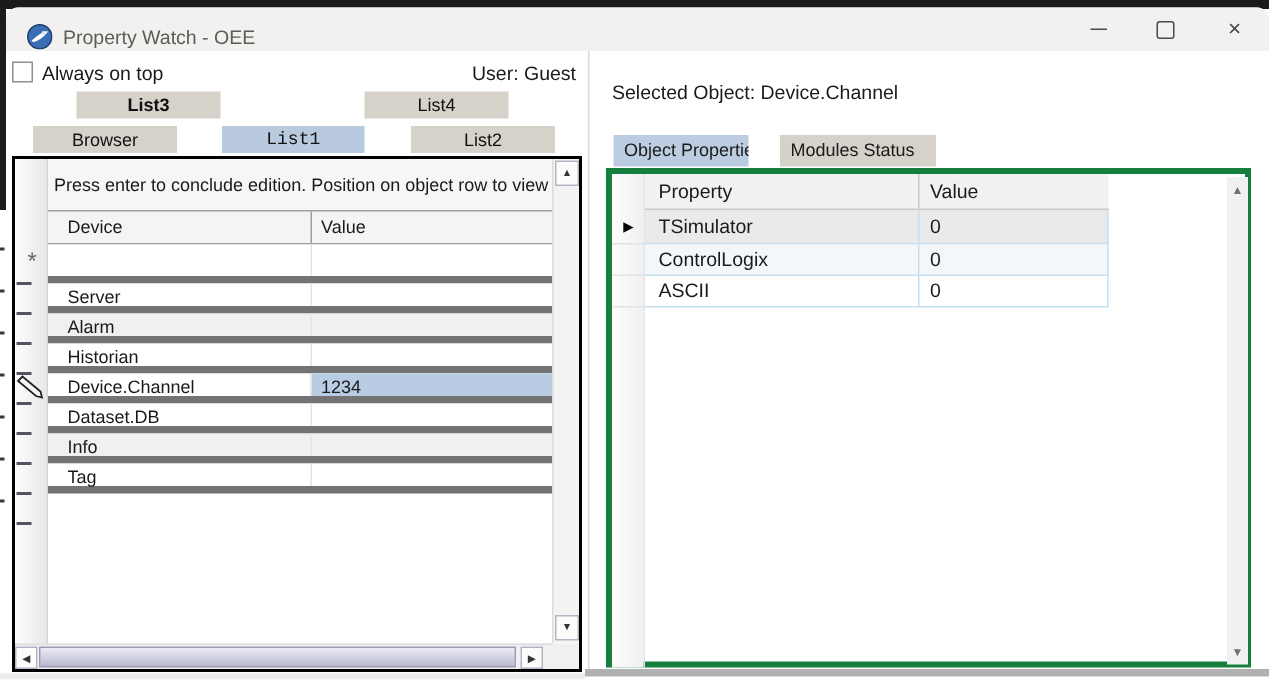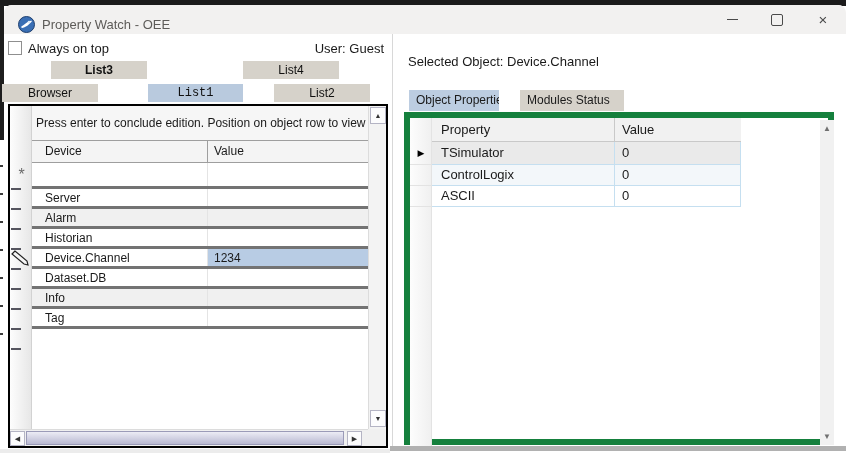--- a/index.html
+++ b/index.html
@@ -23,36 +23,36 @@
   .glyph-close{font-size:15px;color:#4a4a4a;line-height:1;}
 
   
   .chk{left:8px;top:41px;width:14px;height:14px;background:#fff;border:1px solid #8f8f8f;}
   .lbl-aot{left:28px;top:41px;font-size:13px;}
   .lbl-user{left:284px;top:41px;width:100px;text-align:right;font-size:13px;}
   .btn{height:18px;background:#d6d2ca;font-size:12px;text-align:center;line-height:18px;color:#111;}
   .btn.sel{background:#b9cade;}
   #btn-list3{left:51px;top:61px;width:96px;font-weight:bold;}
   #btn-list4{left:243px;top:61px;width:96px;}
-  #btn-browser{left:2px;top:84px;width:96px;}
+  #btn-browser{left:22px;top:84px;width:96px;}
   #btn-list1{left:148px;top:84px;width:95px;font-family:Liberation Mono, monospace;}
   #btn-list2{left:274px;top:84px;width:96px;}
 
   
   .lgrid{left:8px;top:104px;width:380px;height:344px;border:2px solid #000;background:#fff;}
   .lg{position:absolute;box-sizing:border-box;}
   .rowhdr-strip{left:0;top:0;width:22px;height:323px;
      background:linear-gradient(to right,#fdfdfd,#e7e7e7);border-right:1px solid #d2d2d2;}
   .caption-cell{left:22px;top:0;width:336px;height:34px;background:#f6f6f6;
      font-size:12px;line-height:34px;padding-left:4px;white-space:nowrap;overflow:hidden;}
   .lhdr{left:22px;top:34px;width:336px;height:23px;background:#f4f4f4;
      border-top:1px solid #9e9e9e;border-bottom:1px solid #9e9e9e;}
   .lhdr .c1{position:absolute;left:3px;top:0;width:172px;line-height:21px;font-size:12px;padding-left:10px;}
   .lhdr .c2{position:absolute;left:175px;top:0;width:160px;line-height:21px;font-size:12px;padding-left:6px;border-left:1px solid #9e9e9e;}
-  .lrow{left:22px;width:336px;height:20px;background:#fff;border-bottom:3px solid #737373;}
+  .lrow{left:22px;width:336px;height:20px;background:#fff;border-bottom:5px solid #737373;}
   .lrow.alt{background:#f0f0f0;}
   .lrow .oc{position:absolute;left:0;top:0;width:175px;height:100%;font-size:12px;line-height:19px;padding-left:13px;box-sizing:border-box;}
   .lrow .vc{position:absolute;left:175px;top:0;width:161px;height:100%;font-size:12px;line-height:19px;padding-left:6px;box-sizing:border-box;border-left:1px solid #e4e4e4;}
   .lrow .vc.selcell{background:#b8cce4;}
   .dash{left:1px;width:10px;height:2px;background:#55555f;}
   .newrow-star{left:3px;top:60px;width:17px;text-align:center;font-size:16px;color:#6a6a6a;}
   .pencil{left:1px;top:143px;width:20px;height:18px;}
   
   .vscroll{left:358px;top:0;width:18px;height:323px;background:#f3f3f3;border-left:1px solid #dcdcdc;}
   .sbtn{position:absolute;background:#fcfcfd;border:1px solid #b4b4c4;display:flex;align-items:center;justify-content:center;
@@ -64,21 +64,21 @@
 
   
   .pdiv{left:392px;top:34px;width:1px;height:414px;background:#d8d8d8;}
 
   
   .sel-obj{left:408px;top:54px;font-size:13px;}
   .tab{top:90px;height:21px;font-size:12px;line-height:21px;padding:0 7px;white-space:nowrap;overflow:hidden;}
   #tab-objprops{left:409px;width:90px;background:#bccde1;}
   #tab-modstatus{left:504px;width:104px;background:#d6d2ca;margin-left:16px;}
 
-  .rgrid{left:404px;top:112px;width:430px;height:333px;border:6px solid #15803d;background:#fff;}
+  .rgrid{left:404px;top:112px;width:430px;height:333px;border:4px solid #15803d;background:#fff;}
   .rg{position:absolute;box-sizing:border-box;}
   .r-rowhdr-strip{left:0;top:0;width:22px;height:329px;background:linear-gradient(to right,#fdfdfd,#f0f0f0);border-right:1px solid #e3e3e3;}
   .rhdr{left:22px;top:0;width:309px;height:24px;background:#f1f1f1;border-bottom:1px solid #c9c9c9;}
   .rhdr .c1{position:absolute;left:0;top:0;width:182px;line-height:23px;font-size:13px;padding-left:9px;}
   .rhdr .c2{position:absolute;left:182px;top:0;width:127px;line-height:23px;font-size:13px;padding-left:7px;border-left:1px solid #c9c9c9;}
   .rrow{left:22px;width:309px;background:#fff;border-bottom:1px solid #c5dff0;border-right:1px solid #c5dff0;}
   .rrow .pc{position:absolute;left:0;top:0;width:182px;height:100%;font-size:13px;padding-left:9px;box-sizing:border-box;}
   .rrow .vc{position:absolute;left:182px;top:0;width:127px;height:100%;font-size:13px;padding-left:7px;box-sizing:border-box;border-left:1px solid #c5dff0;}
   .rrowhdr{left:0;width:22px;background:transparent;border-bottom:1px solid #e3e3e3;display:flex;align-items:center;justify-content:center;}
   .recptr{font-size:9px;color:#000;}

